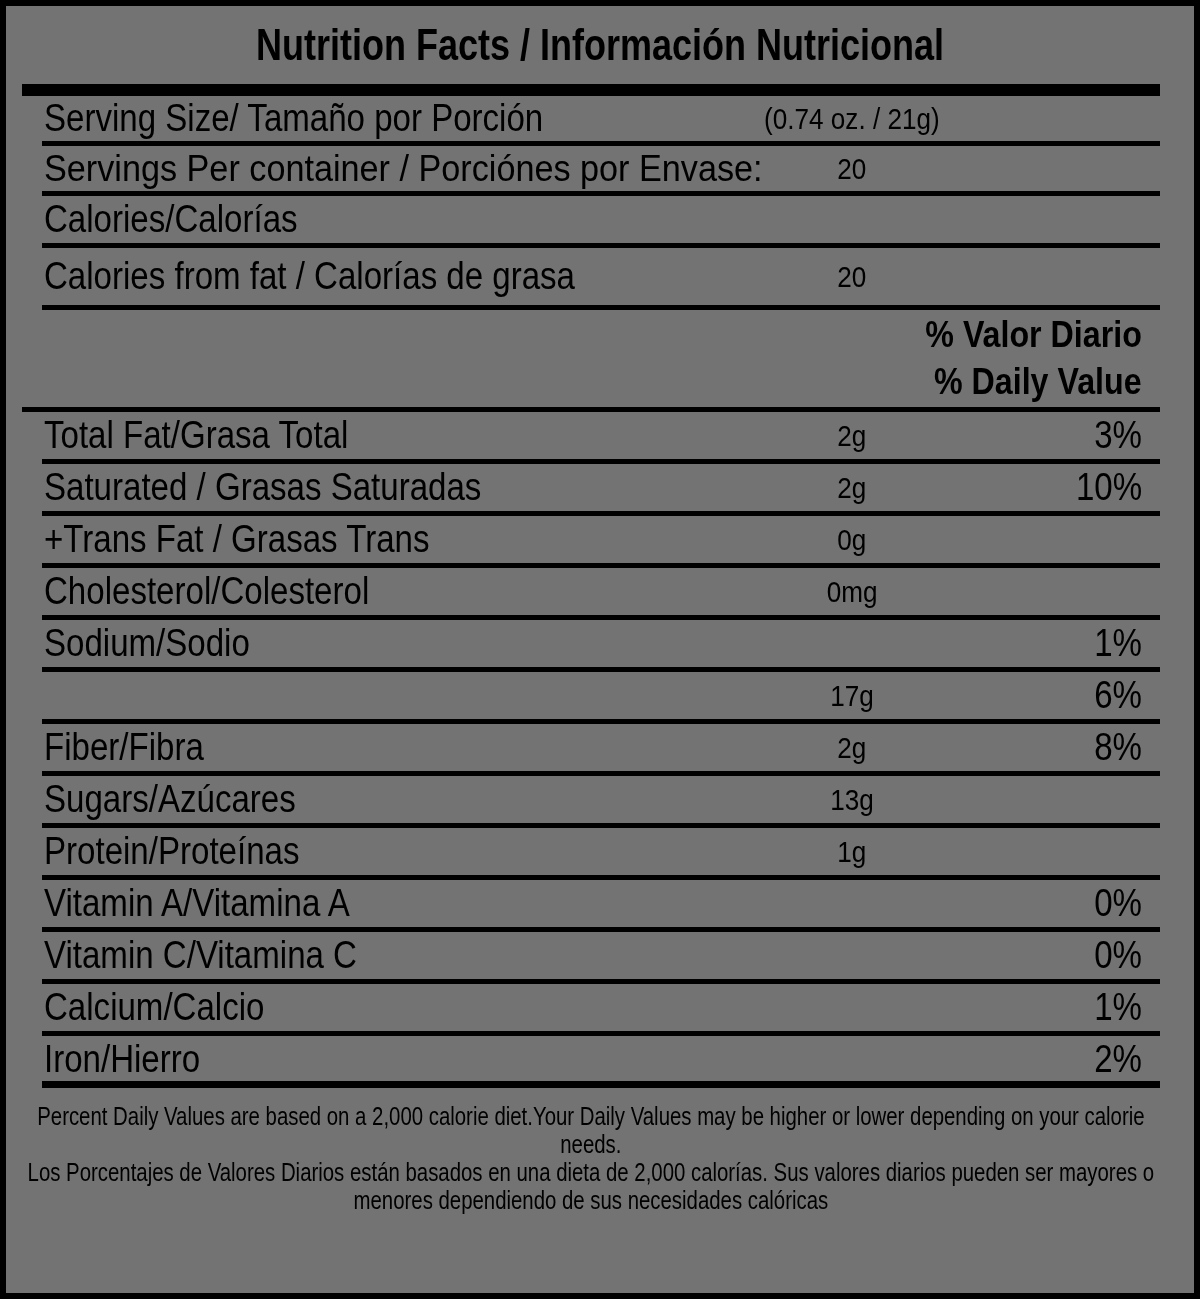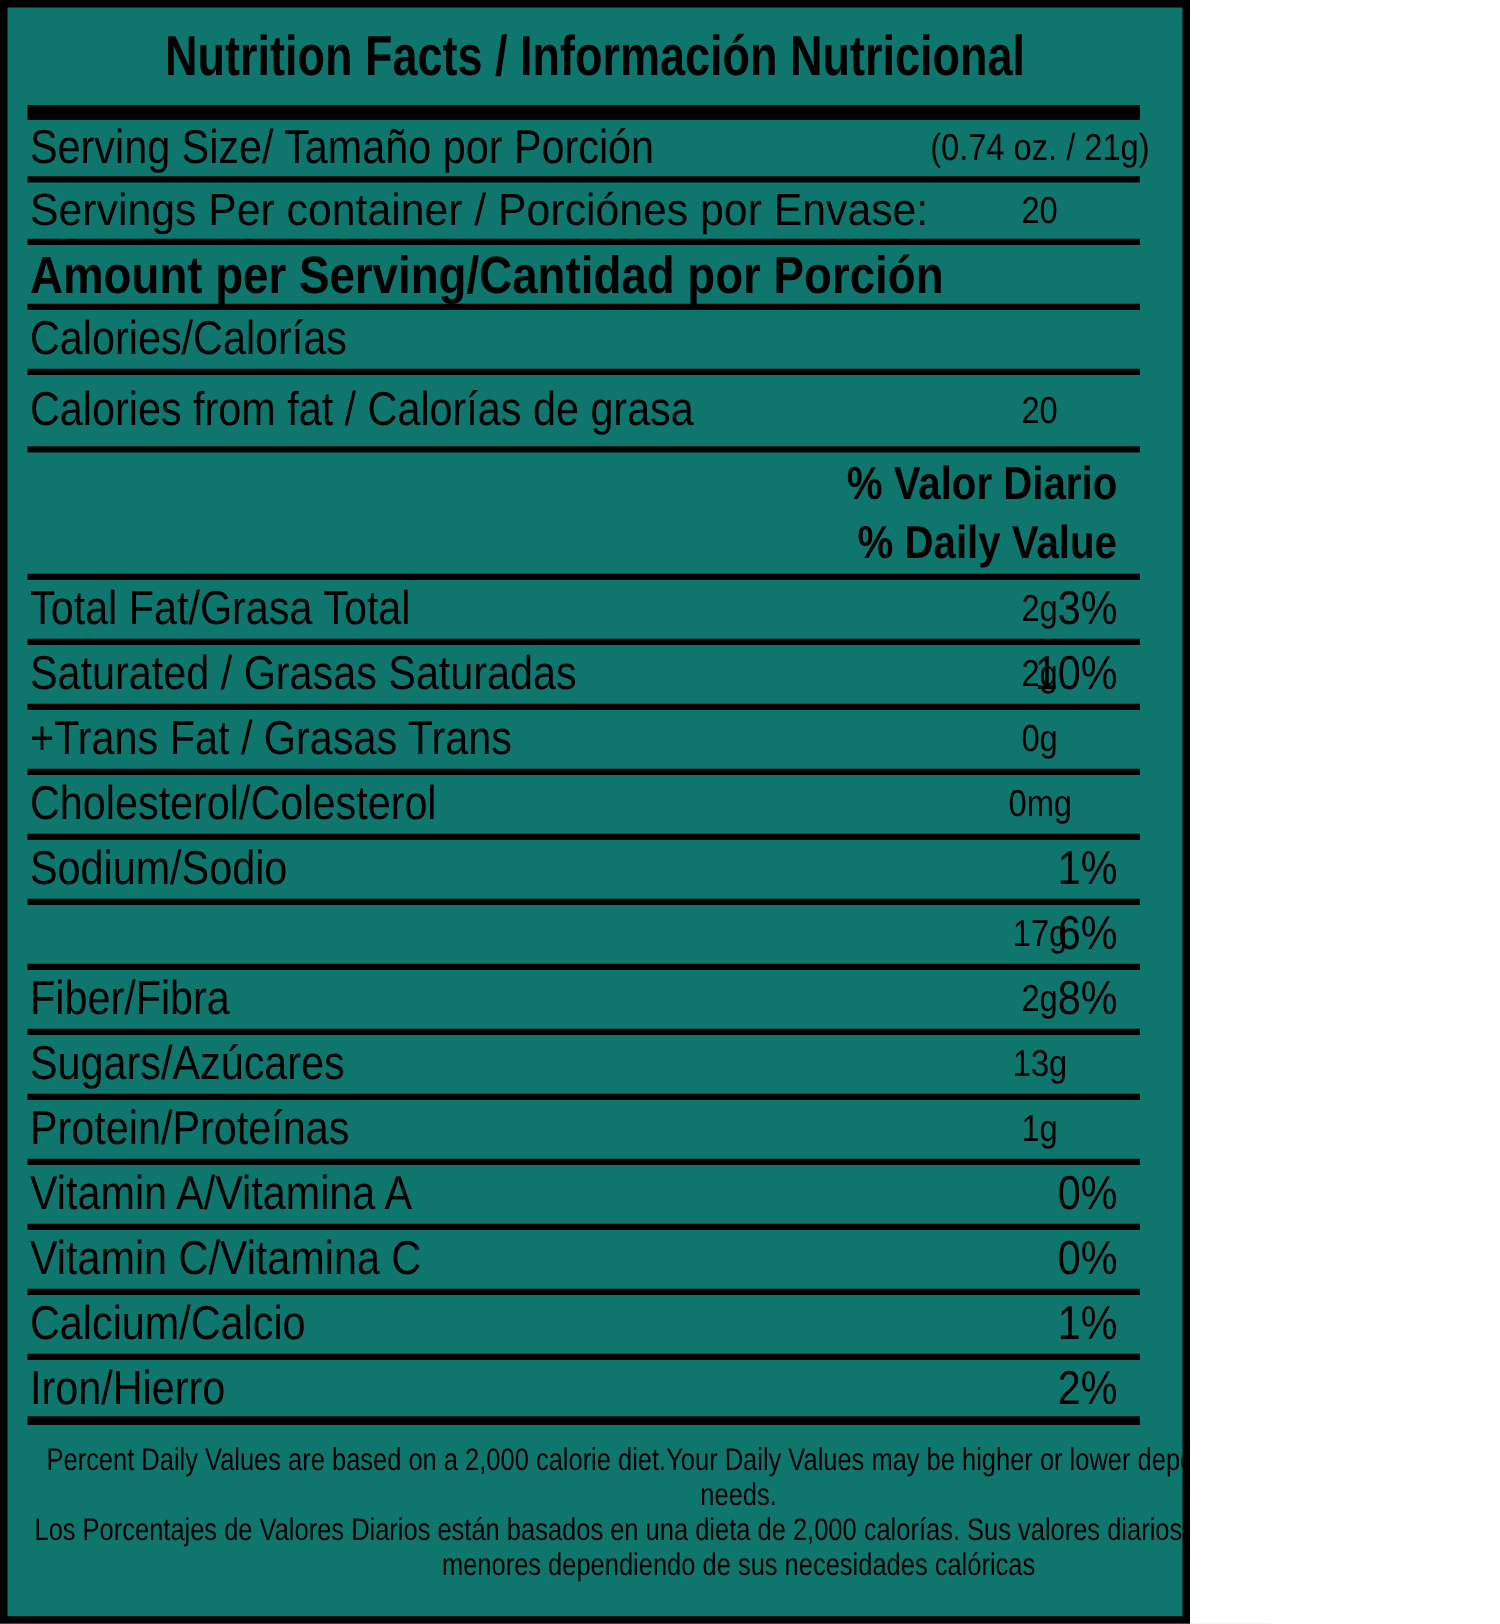--- a/index.html
+++ b/index.html
@@ -1,26 +1,26 @@
 <!DOCTYPE html>
 <html><head>
 <meta charset="utf-8">
 <style>
   html,body{margin:0;padding:0;background:#fff;}
   .sheet{
-    position:relative;width:952px;height:1299px;box-sizing:border-box;
-    border:6px solid #000;background:#0f766e;color:#000;
+    position:relative;width:1200px;height:1299px;box-sizing:border-box;
+    border:6px solid #000;background:#737373;color:#000;
     font-family:"Liberation Sans",sans-serif;overflow:hidden;
   }
   .title-band{height:78px;display:flex;align-items:center;justify-content:center;}
   .title-text{font-size:45px;font-weight:bold;white-space:nowrap;
     display:inline-block;transform:scaleX(0.8);transform-origin:center;}
   .thick-bar{height:12px;background:#000;margin:0 34px 0 16px;}
   .rows{margin:0 34px 0 16px;}
-  .row{position:relative;display:flex;align-items:center;height:47px;border-bottom:5px solid #000;}
+  .row{position:relative;display:flex;align-items:center;height:47px;border-bottom:5px solid #000;margin-left:20px;}
   .row.h45{height:45px;}
   .row.h57{height:57px;}
   .row.last{border-bottom-width:7px;height:45px;align-items:flex-end;}
   .lbl{font-size:38px;white-space:nowrap;padding-left:2px;}
   .cxl{display:inline-block;transform:scaleX(0.87);transform-origin:left center;white-space:nowrap;}
   .cxl.wide{transform:scaleX(0.95);font-size:36px;}
   .amt{position:absolute;left:560px;width:500px;text-align:center;font-size:30px;}
   .cxc{display:inline-block;transform:scaleX(0.87);white-space:nowrap;}
   .pct{position:absolute;right:18px;font-size:38px;text-align:right;}
   .cxr{display:inline-block;transform:scaleX(0.87);transform-origin:right center;white-space:nowrap;}
@@ -49,23 +49,20 @@
     <div class="row h45">
       <span class="lbl"><span class="cxl">Serving Size/ Tamaño por Porción</span></span>
       <span class="amt"><span class="cxc">(0.74 oz. / 21g)</span></span>
     </div>
 
     <div class="row h45">
       <span class="lbl"><span class="cxl wide">Servings Per container / Porciónes por Envase:</span></span>
       <span class="amt"><span class="cxc">20</span></span>
     </div>
 
-    <div class="row sec-header">
-      <span class="lbl"><span class="cxl">Amount per Serving/Cantidad por Porción</span></span>
-    </div>
 
     <div class="row">
       <span class="lbl"><span class="cxl">Calories/Calorías</span></span>
     </div>
 
     <div class="row h57">
       <span class="lbl"><span class="cxl">Calories from fat / Calorías de grasa</span></span>
       <span class="amt"><span class="cxc">20</span></span>
     </div>
 

